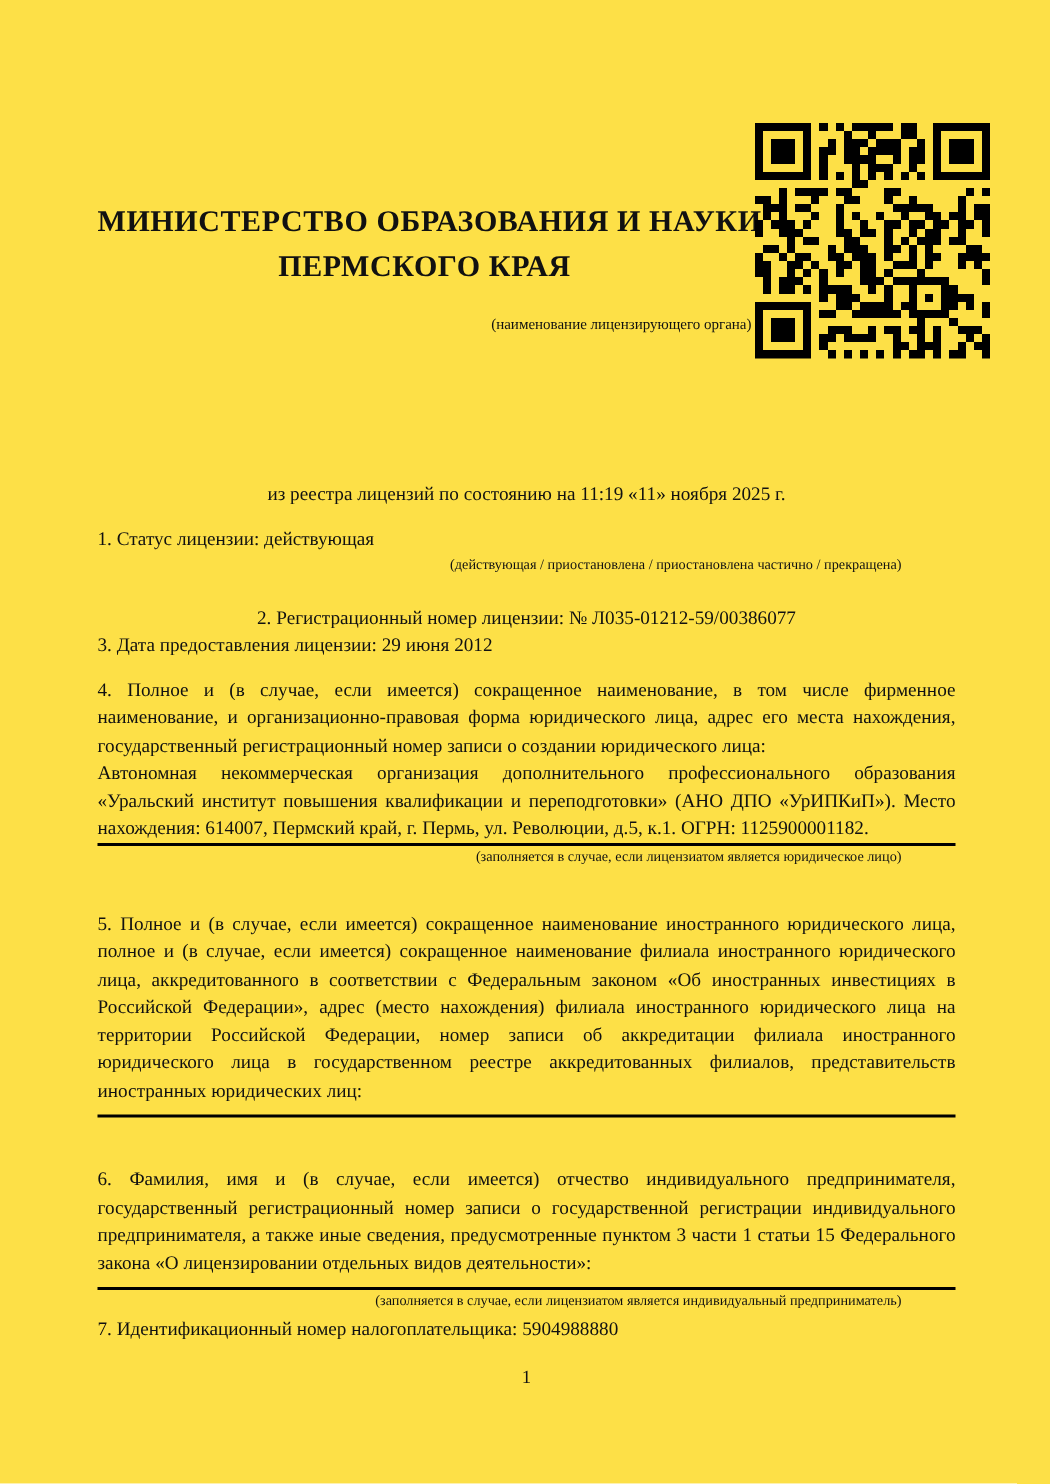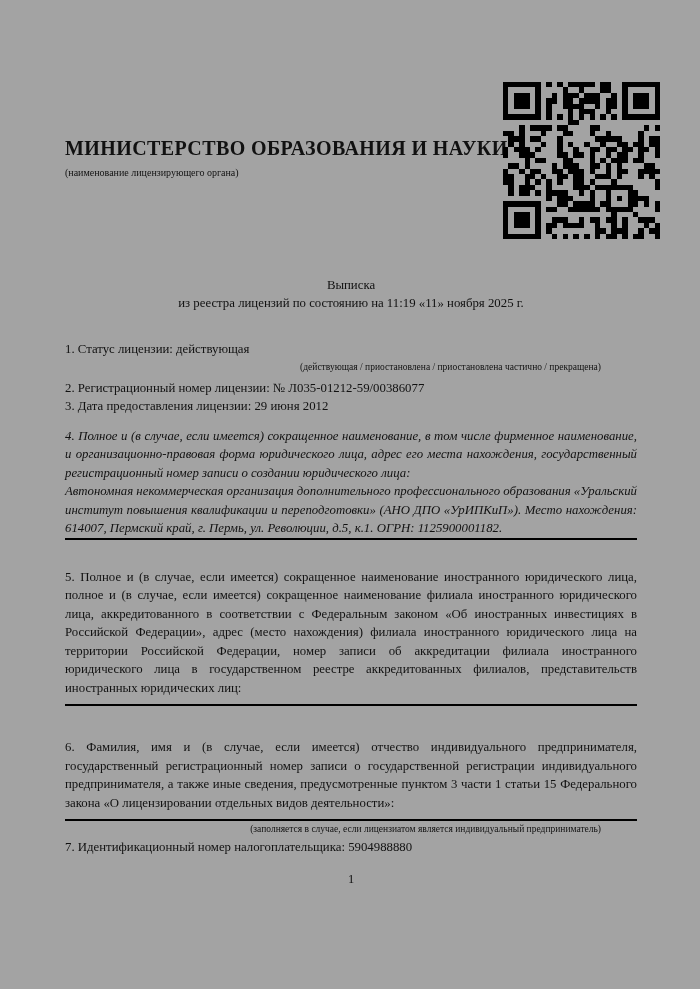--- a/index.html
+++ b/index.html
@@ -4,45 +4,45 @@
 <style>
   html, body {
     margin: 0;
     padding: 0;
     background: #ffffff;
   }
   .page {
     position: relative;
     width: 700px;
     height: 989px;
-    background: #a3a3a3;
+    background: #fde047;
     color: #111111;
     font-family: "Liberation Serif", serif;
     overflow: hidden;
   }
   .content {
     padding: 133px 63px 0 65px;
   }
   .ministry-block {
     width: 436px;
     text-align: center;
   }
   .ministry-line {
     font-weight: bold;
     font-size: 20px;
     line-height: 30px;
     letter-spacing: 0.4px;
     white-space: nowrap;
   }
   .authority-caption {
     width: 436px;
-    text-align: left;
+    text-align: right;
     font-size: 10px;
     line-height: 13px;
-    margin-top: 3px;
+    margin-top: 17px;
   }
   .doc-title {
     margin-top: 97px;
     text-align: center;
     font-size: 12.8px;
     line-height: 18px;
   }
   .item {
     font-size: 12.8px;
     line-height: 18.5px;
@@ -54,24 +54,24 @@
     font-size: 9.5px;
     line-height: 13px;
     text-align: right;
     padding-right: 36px;
     margin-top: 2px;
   }
   .rule {
     height: 2px;
     background: #000000;
   }
-  .m-item1   { margin-top: 28px; }
-  .m-item2   { margin-top: 5px; }
+  .m-item1   { margin-top: 12px; }
+  .m-item2   { margin-top: 19px; text-align: center; }
   .m-item3   { margin-top: 0; }
-  .m-item4   { margin-top: 11px; font-style: italic; }
+  .m-item4   { margin-top: 11px; }
   .m-rule4   { margin-top: 0px; }
   .m-item5   { margin-top: 28px; }
   .m-rule5   { margin-top: 7px; }
   .m-item6   { margin-top: 32px; }
   .m-rule6   { margin-top: 7px; }
   .m-item7   { margin-top: 2px; }
   .page-number {
     margin-top: 13px;
     text-align: center;
     font-size: 12.5px;
@@ -499,40 +499,41 @@
       <rect x="22" y="28" width="1" height="1"></rect>
       <rect x="24" y="28" width="1" height="1"></rect>
       <rect x="25" y="28" width="1" height="1"></rect>
       <rect x="28" y="28" width="1" height="1"></rect>
     </svg>
 
   <div class="content">
 
     <div class="ministry-block">
       <div class="ministry-line">МИНИСТЕРСТВО ОБРАЗОВАНИЯ И НАУКИ</div>
+      <div class="ministry-line">ПЕРМСКОГО КРАЯ</div>
       <div class="authority-caption">(наименование лицензирующего органа)</div>
     </div>
 
     <div class="doc-title">
-      <div>Выписка</div>
       <div>из реестра лицензий по состоянию на 11:19 «11» ноября 2025 г.</div>
     </div>
 
     <div class="item m-item1">1. Статус лицензии: действующая</div>
     <div class="caption">(действующая / приостановлена / приостановлена частично / прекращена)</div>
 
     <div class="item m-item2">2. Регистрационный номер лицензии: № Л035-01212-59/00386077</div>
 
     <div class="item m-item3">3. Дата предоставления лицензии: 29 июня 2012</div>
 
     <div class="item m-item4">
       <div class="para">4. Полное и (в случае, если имеется) сокращенное наименование, в том числе фирменное наименование, и организационно-правовая форма юридического лица, адрес его места нахождения, государственный регистрационный номер записи о создании юридического лица:</div>
       <div class="para">Автономная некоммерческая организация дополнительного профессионального образования «Уральский институт повышения квалификации и переподготовки» (АНО ДПО «УрИПКиП»). Место нахождения: 614007, Пермский край, г. Пермь, ул. Революции, д.5, к.1. ОГРН: 1125900001182.</div>
     </div>
     <div class="rule m-rule4"></div>
+    <div class="caption">(заполняется в случае, если лицензиатом является юридическое лицо)</div>
 
     <div class="item para m-item5">5. Полное и (в случае, если имеется) сокращенное наименование иностранного юридического лица, полное и (в случае, если имеется) сокращенное наименование филиала иностранного юридического лица, аккредитованного в соответствии с Федеральным законом «Об иностранных инвестициях в Российской Федерации», адрес (место нахождения) филиала иностранного юридического лица на территории Российской Федерации, номер записи об аккредитации филиала иностранного юридического лица в государственном реестре аккредитованных филиалов, представительств иностранных юридических лиц:</div>
     <div class="rule m-rule5"></div>
 
     <div class="item para m-item6">6. Фамилия, имя и (в случае, если имеется) отчество индивидуального предпринимателя, государственный регистрационный номер записи о государственной регистрации индивидуального предпринимателя, а также иные сведения, предусмотренные пунктом 3 части 1 статьи 15 Федерального закона «О лицензировании отдельных видов деятельности»:</div>
     <div class="rule m-rule6"></div>
     <div class="caption">(заполняется в случае, если лицензиатом является индивидуальный предприниматель)</div>
 
     <div class="item m-item7">7. Идентификационный номер налогоплательщика: 5904988880</div>
 

